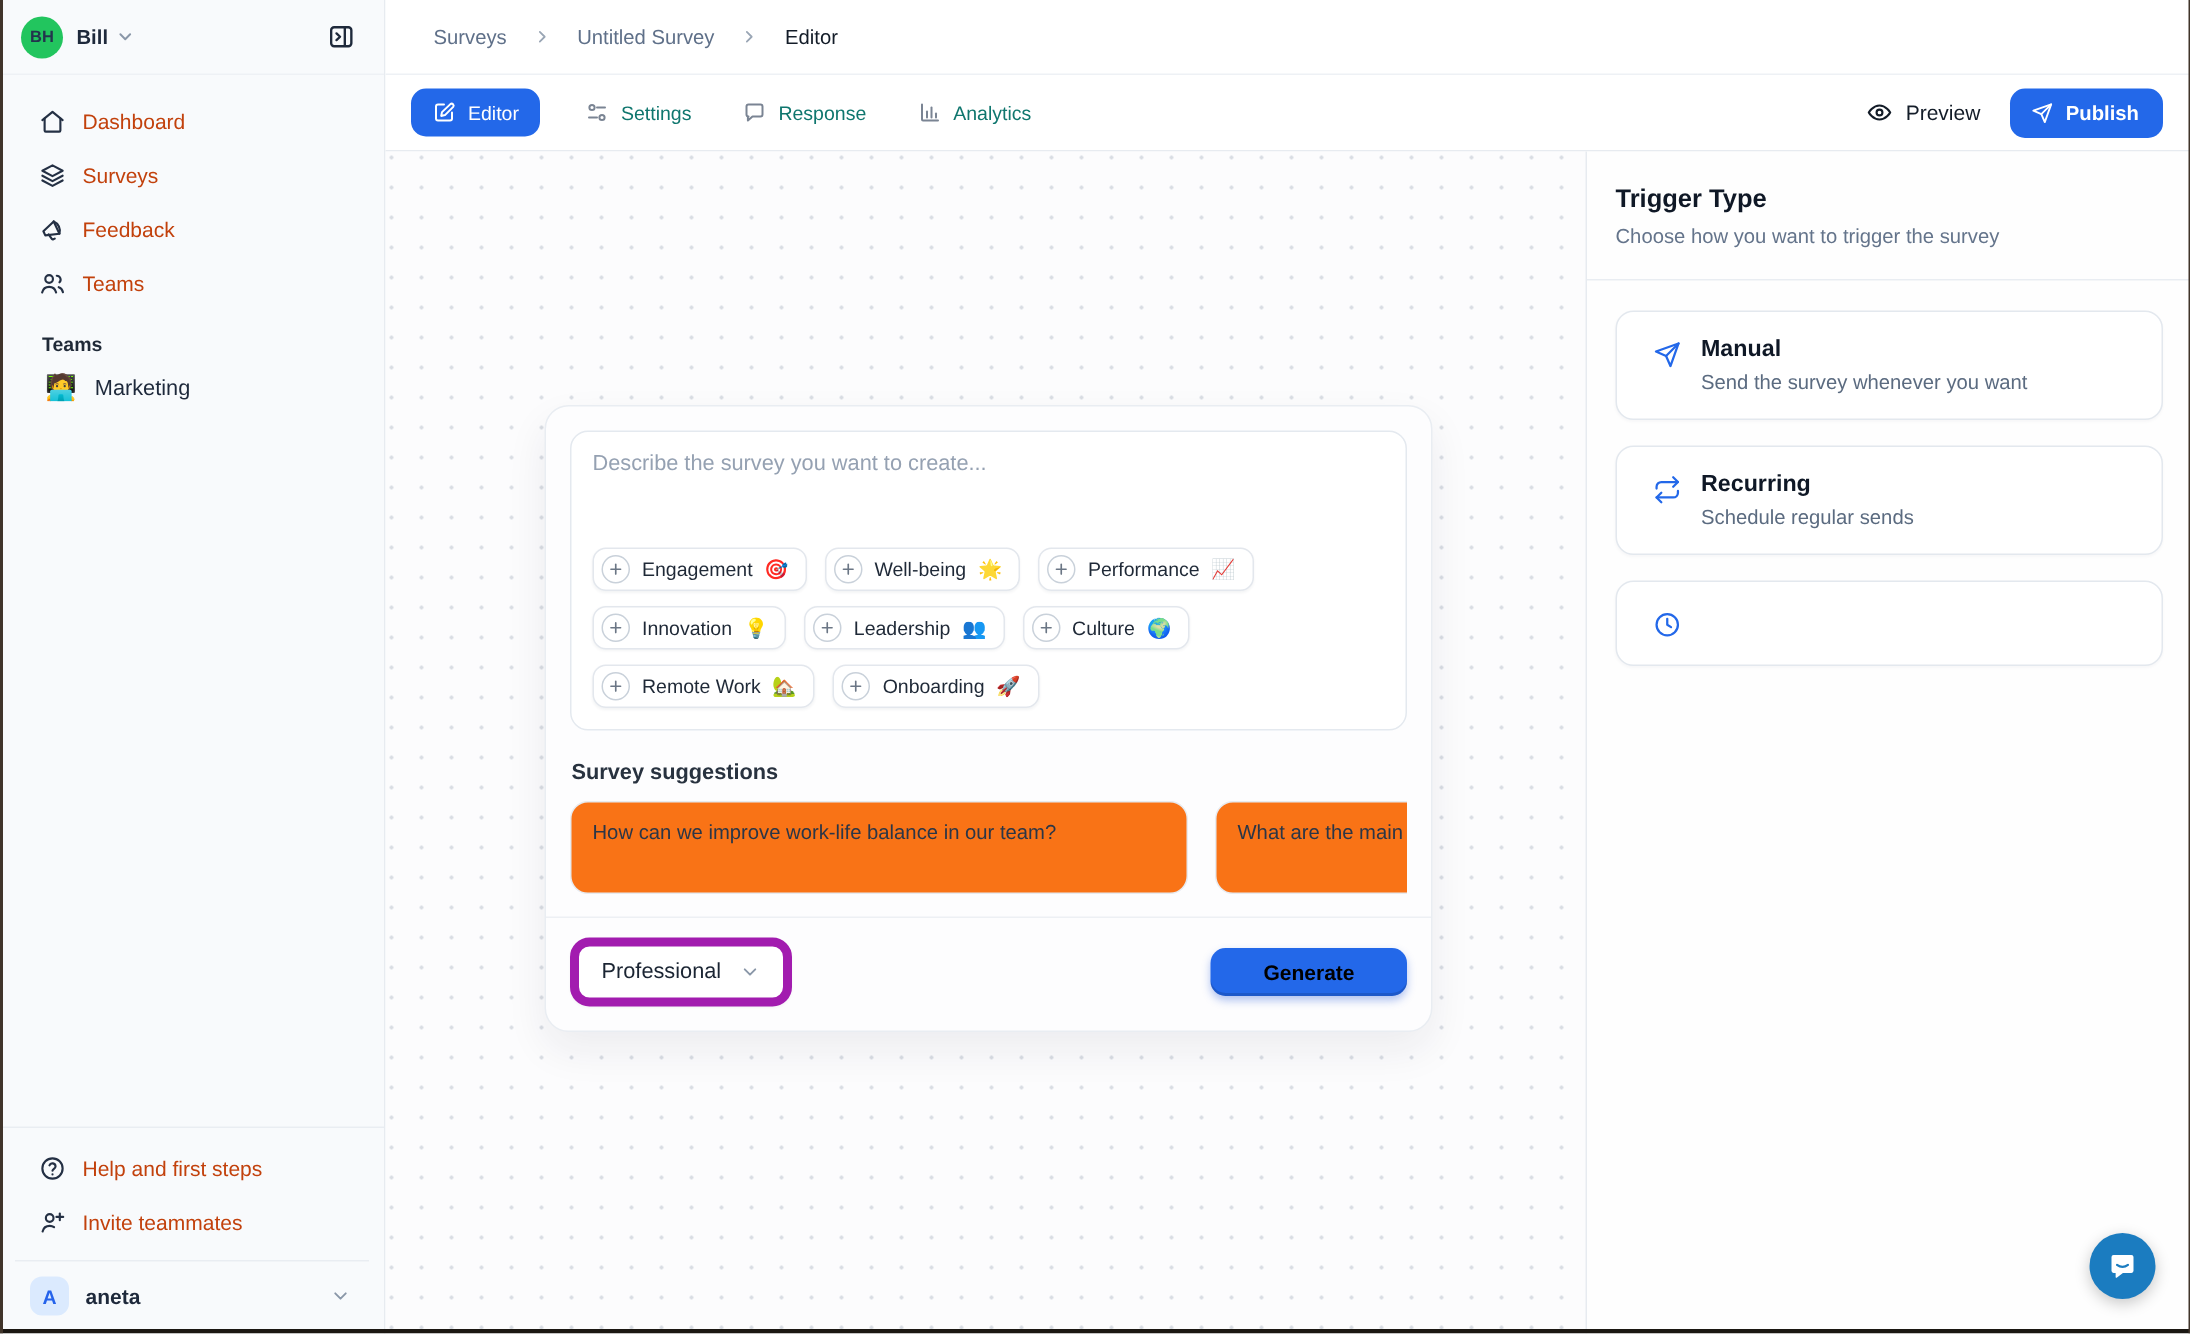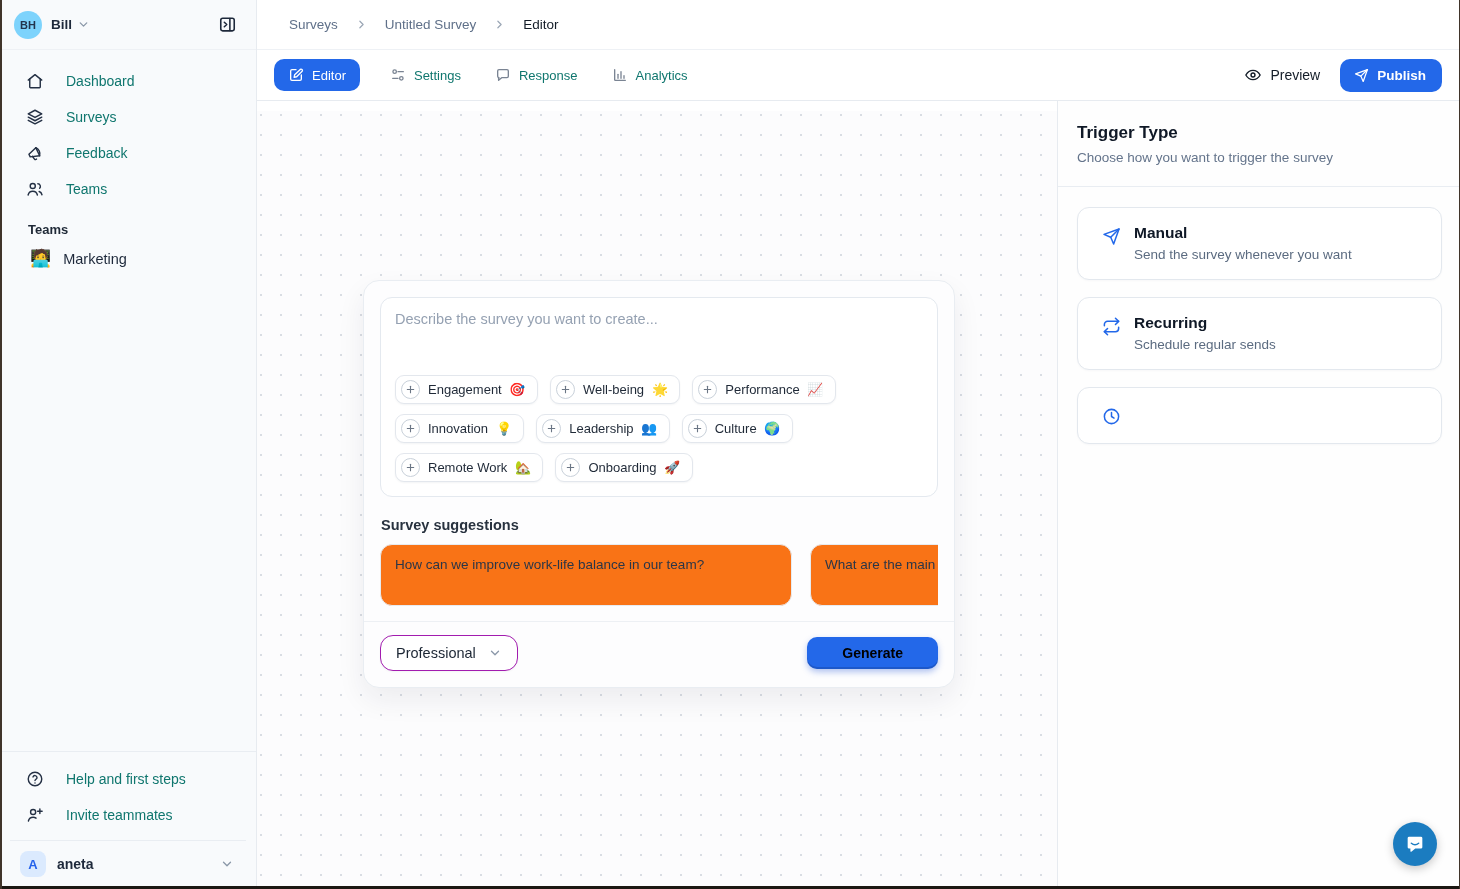--- a/index.html
+++ b/index.html
@@ -9,29 +9,29 @@
     background:#fff; color:#16202e; position:relative;
   }
   .frame-edge { position:absolute; inset:0; pointer-events:none; z-index:99;
     box-shadow: inset 2px 0 0 #40342a, inset -1px 0 0 #40342a, inset 0 -3px 0 #1b1712; }
 
   
   .sidebar { position:absolute; left:0; top:0; width:257px; height:100%;
     background:#f8fafc; border-right:1px solid #e7ebf0; display:flex; flex-direction:column; }
   .sidebar-header { height:50px; flex:none; display:flex; align-items:center;
     padding:0 12px 0 14px; border-bottom:1px solid #eef1f5; }
-  .ws-avatar { width:28px; height:28px; border-radius:50%; background:#7dd3fc;
+  .ws-avatar { width:28px; height:28px; border-radius:50%; background:#22c55e;
     color:#23344d; font-size:11px; font-weight:bold; display:flex; align-items:center; justify-content:center; }
   .ws-name { margin-left:9px; font-size:13.5px; font-weight:bold; color:#1e293b; }
   .ws-chev { margin-left:5px; color:#8a97a8; display:flex; }
   .collapse-btn { margin-left:auto; width:34px; height:34px; border:none; background:transparent;
     border-radius:9px; display:flex; align-items:center; justify-content:center; color:#1e293b; cursor:pointer; }
   .nav { padding:14px 10px 0 10px; }
-  .nav-item { display:flex; align-items:center; gap:22px; padding:8px 8px 8px 16px;
-    border-radius:8px; color:#0f766e; font-size:14px; cursor:pointer; margin-bottom:2px; }
+  .nav-item { display:flex; align-items:center; gap:11px; padding:8px 8px 8px 16px;
+    border-radius:8px; color:#c2410c; font-size:14px; cursor:pointer; margin-bottom:2px; }
   .nav-item .ic { color:#243044; display:flex; }
   .section-label { padding:14px 0 6px 18px; font-size:13px; font-weight:bold; color:#1f2937; }
   .team-item { display:flex; align-items:center; gap:12px; padding:7px 8px 7px 20px;
     font-size:14.5px; font-weight:500; color:#1e293b; cursor:pointer; }
   .team-emoji { font-size:17px; line-height:1; }
   .sidebar-spacer { flex:1; }
   .sidebar-footer { border-top:1px solid #e9edf2; padding:10px 10px 0 10px; }
   .account-row { border-top:1px solid #e9edf2; margin-top:8px; padding:10px 12px 12px 10px;
     display:flex; align-items:center; cursor:pointer; }
   .acct-avatar { width:26px; height:26px; border-radius:8px; background:#dbeafe; color:#2563eb;
@@ -55,21 +55,21 @@
   .tab.active { background:var(--accent); color:#fff; border-radius:10px; padding:8px 14px; margin-right:28px; }
   .tab.active .ic { color:#fff; }
   .toolbar-right { margin-left:auto; display:flex; align-items:center; gap:20px; }
   .preview-btn { display:flex; align-items:center; gap:8px; background:transparent; border:none;
     font-size:14px; color:#131c28; cursor:pointer; }
   .preview-btn .ic { display:flex; color:#131c28; }
   .publish-btn { display:flex; align-items:center; gap:8px; background:var(--accent); color:#fff;
     border:none; border-radius:10px; padding:9px 16px 9px 14px; font-size:13.5px; font-weight:bold; cursor:pointer; }
 
   
-  .canvas { position:absolute; left:257px; top:111px; width:800px; bottom:0; background:#fcfcfd;
+  .canvas { position:absolute; left:257px; top:101px; width:800px; bottom:0; background:#fcfcfd;
     background-image:radial-gradient(#d9dde3 1.1px, transparent 1.3px);
     background-size:20px 20px; background-position:14px 14px; overflow:hidden; }
 
   .composer-card { position:absolute; left:106px; top:169px; width:592px;
     background:#fdfdfe; border:1px solid #e9edf2; border-radius:16px;
     box-shadow:0 12px 28px rgba(23,35,61,0.07); padding:16px 16px 14px 16px; }
   .input-card { background:#fff; border:1px solid #e4e9ef; border-radius:12px; height:200px;
     display:flex; flex-direction:column; overflow:hidden; }
   .input-card textarea { border:none; outline:none; resize:none; flex:1; padding:13px 14px;
     font-family:"Liberation Sans", sans-serif; font-size:14.5px; color:#16202e; background:transparent; }
@@ -82,21 +82,21 @@
     color:#6b7685; display:flex; align-items:center; justify-content:center; flex:none; }
   .chip .emoji { font-size:13px; }
 
   .sugg-title { font-size:14.5px; font-weight:bold; color:#28323f; margin:20px 0 11px 1px; }
   .sugg-row { display:flex; gap:18px; overflow:hidden; }
   .sugg-card { flex:none; width:412px; height:62px; background:#f97316; border:1px solid #e7ebf0;
     border-radius:12px; padding:12px 14px; font-size:13.5px; color:#2b3647; cursor:pointer; }
 
   .composer-footer { border-top:1px solid #edf0f4; margin:15px -16px 0 -16px;
     padding:13px 16px 2px 16px; display:flex; align-items:center; justify-content:space-between; }
-  .tone-select { display:flex; align-items:center; gap:12px; background:#fff; border:1px solid #a21caf;
+  .tone-select { display:flex; align-items:center; gap:12px; background:#fff; border:6px solid #a21caf;
     border-radius:13px; padding:9px 15px; font-size:14.5px; color:#1b2533; cursor:pointer;
     box-shadow:0 1px 2px rgba(23,35,61,0.04); }
   .tone-select .ic { color:#8a97a8; display:flex; }
   .generate-btn { background:var(--accent); color:#000000; border:none; border-radius:10px;
     padding:8px 35px; font-size:14px; font-weight:bold; cursor:pointer;
     box-shadow:0 3px 6px rgba(34,86,214,0.35), inset 0 -2px 0 rgba(16,52,128,0.30); }
 
   
   .right-panel { position:absolute; left:1057px; top:101px; right:0; bottom:0; background:#fefefe;
     border-left:1px solid #e7ebf0; }

